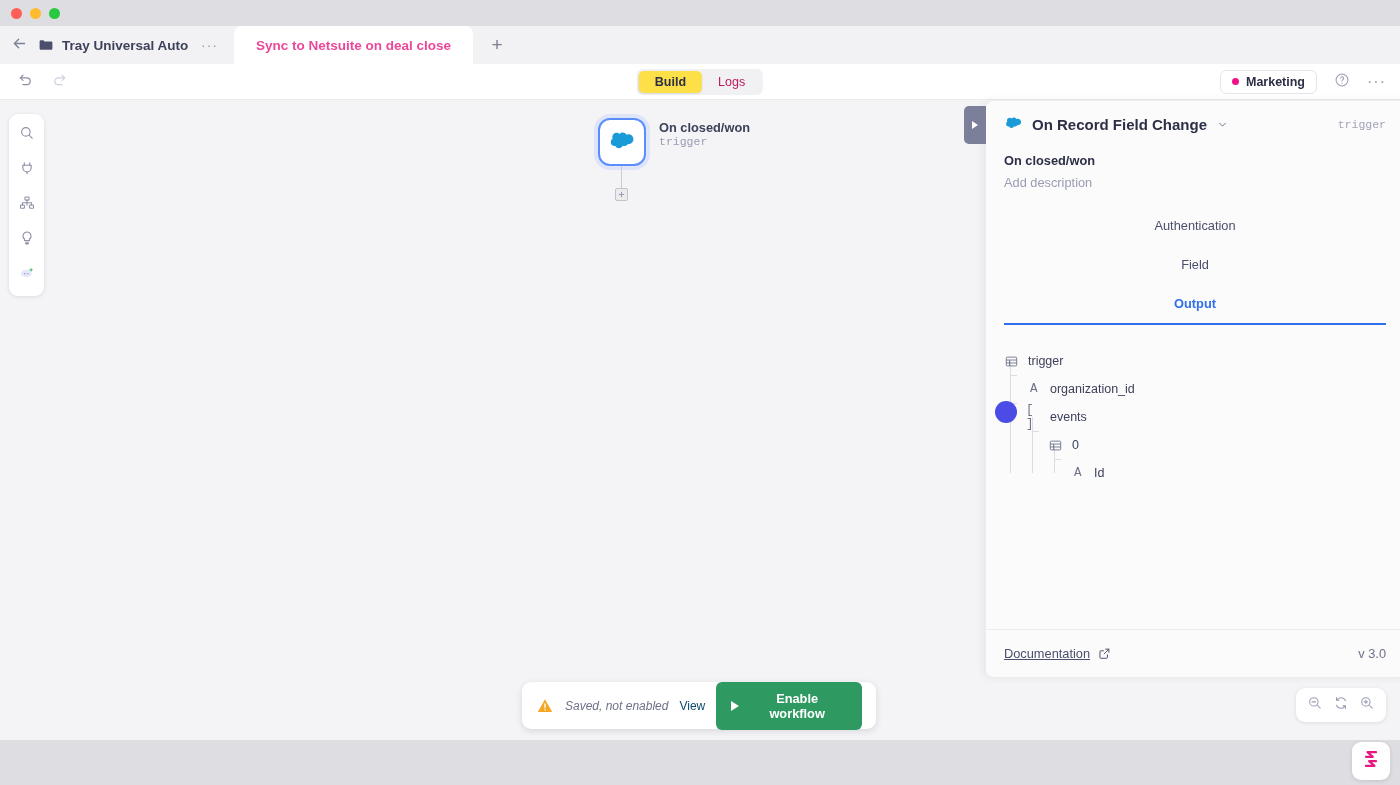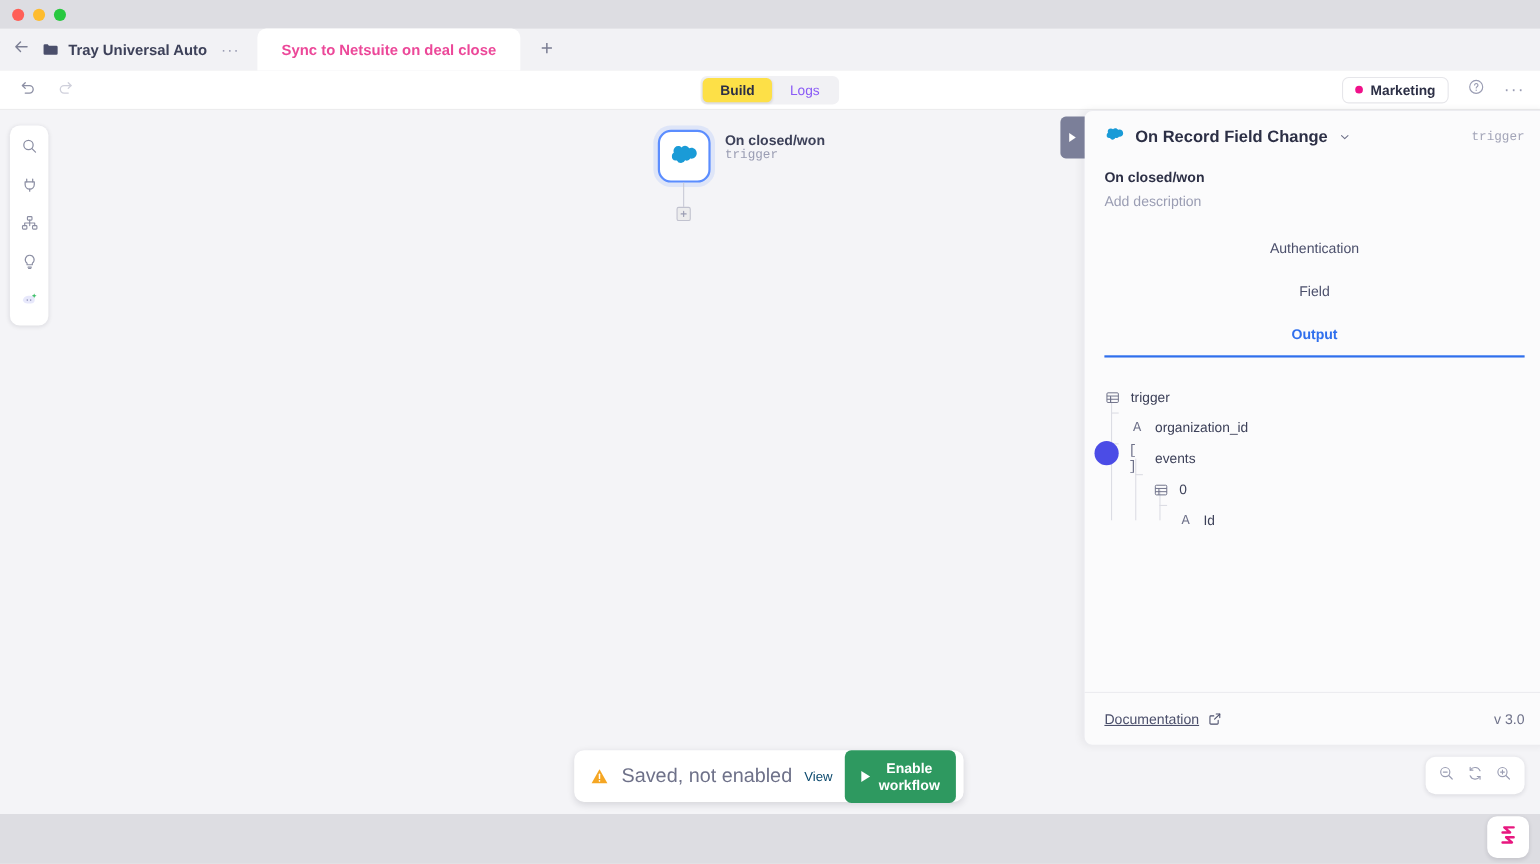--- a/index.html
+++ b/index.html
@@ -85,21 +85,21 @@
     cursor: pointer;
   }
   .undo-ico { color: #8c8fa4; }
   .redo-ico { color: #cfd0db; }
 
   .segmented {
     position: absolute; left: 50%; transform: translateX(-50%);
     display: flex; background: #f1f1f4; border-radius: 6px; padding: 2px;
   }
   .seg {
-    font-size: 12.5px; color: #8b5cf6;
+    font-size: 12.5px; color: #be185d;
     padding: 4px 16px; border-radius: 5px; cursor: pointer;
   }
   .seg.active { background: #fde047; color: #2c2f45; font-weight: 600;
     box-shadow: 0 1px 2px rgba(0,0,0,.09); }
 
   .toolbar-right {
     position: absolute; right: 14px; display: flex; align-items: center; gap: 14px;
   }
   .env-badge {
     display: flex; align-items: center; gap: 7px;
@@ -177,21 +177,21 @@
   
   .toast {
     position: absolute; left: 522px; bottom: 11px;
     width: 354px; height: 47px;
     background: #ffffff; border-radius: 9px;
     box-shadow: 0 2px 7px rgba(20,20,40,.13);
     display: flex; align-items: center; gap: 11px;
     padding: 0 14px;
   }
   .warn-ico { display: flex; align-items: center; }
-  .toast-msg { font-size: 18px; color: #6e7189; white-space: nowrap; }
+  .toast-msg { font-size: 12px; color: #6e7189; white-space: nowrap; font-style: italic; }
   .toast-link {
     font-size: 12px; color: #0c4a6e; cursor: pointer; white-space: nowrap;
   }
   .enable-btn {
     margin-left: auto;
     background: #2e9960; color: #fff;
     border: none; border-radius: 6px;
     font-size: 12.8px; font-weight: 700;
     font-family: "Liberation Sans", sans-serif;
     padding: 9px 15px;

